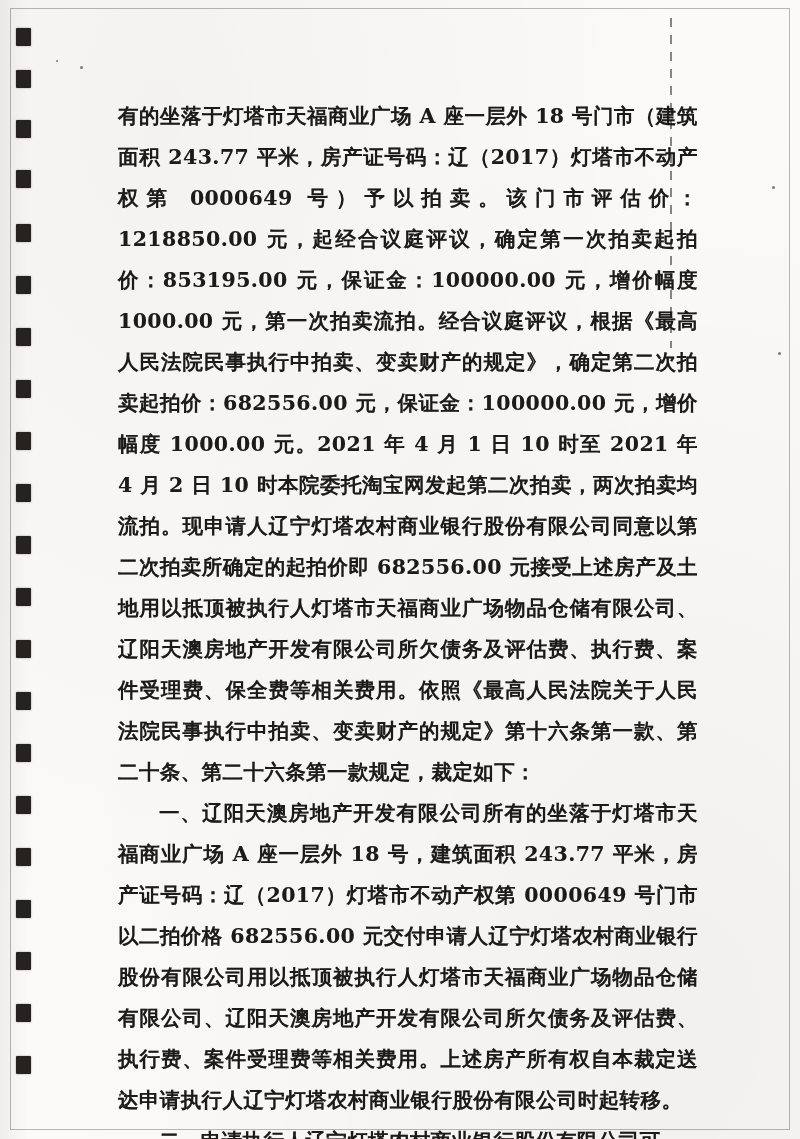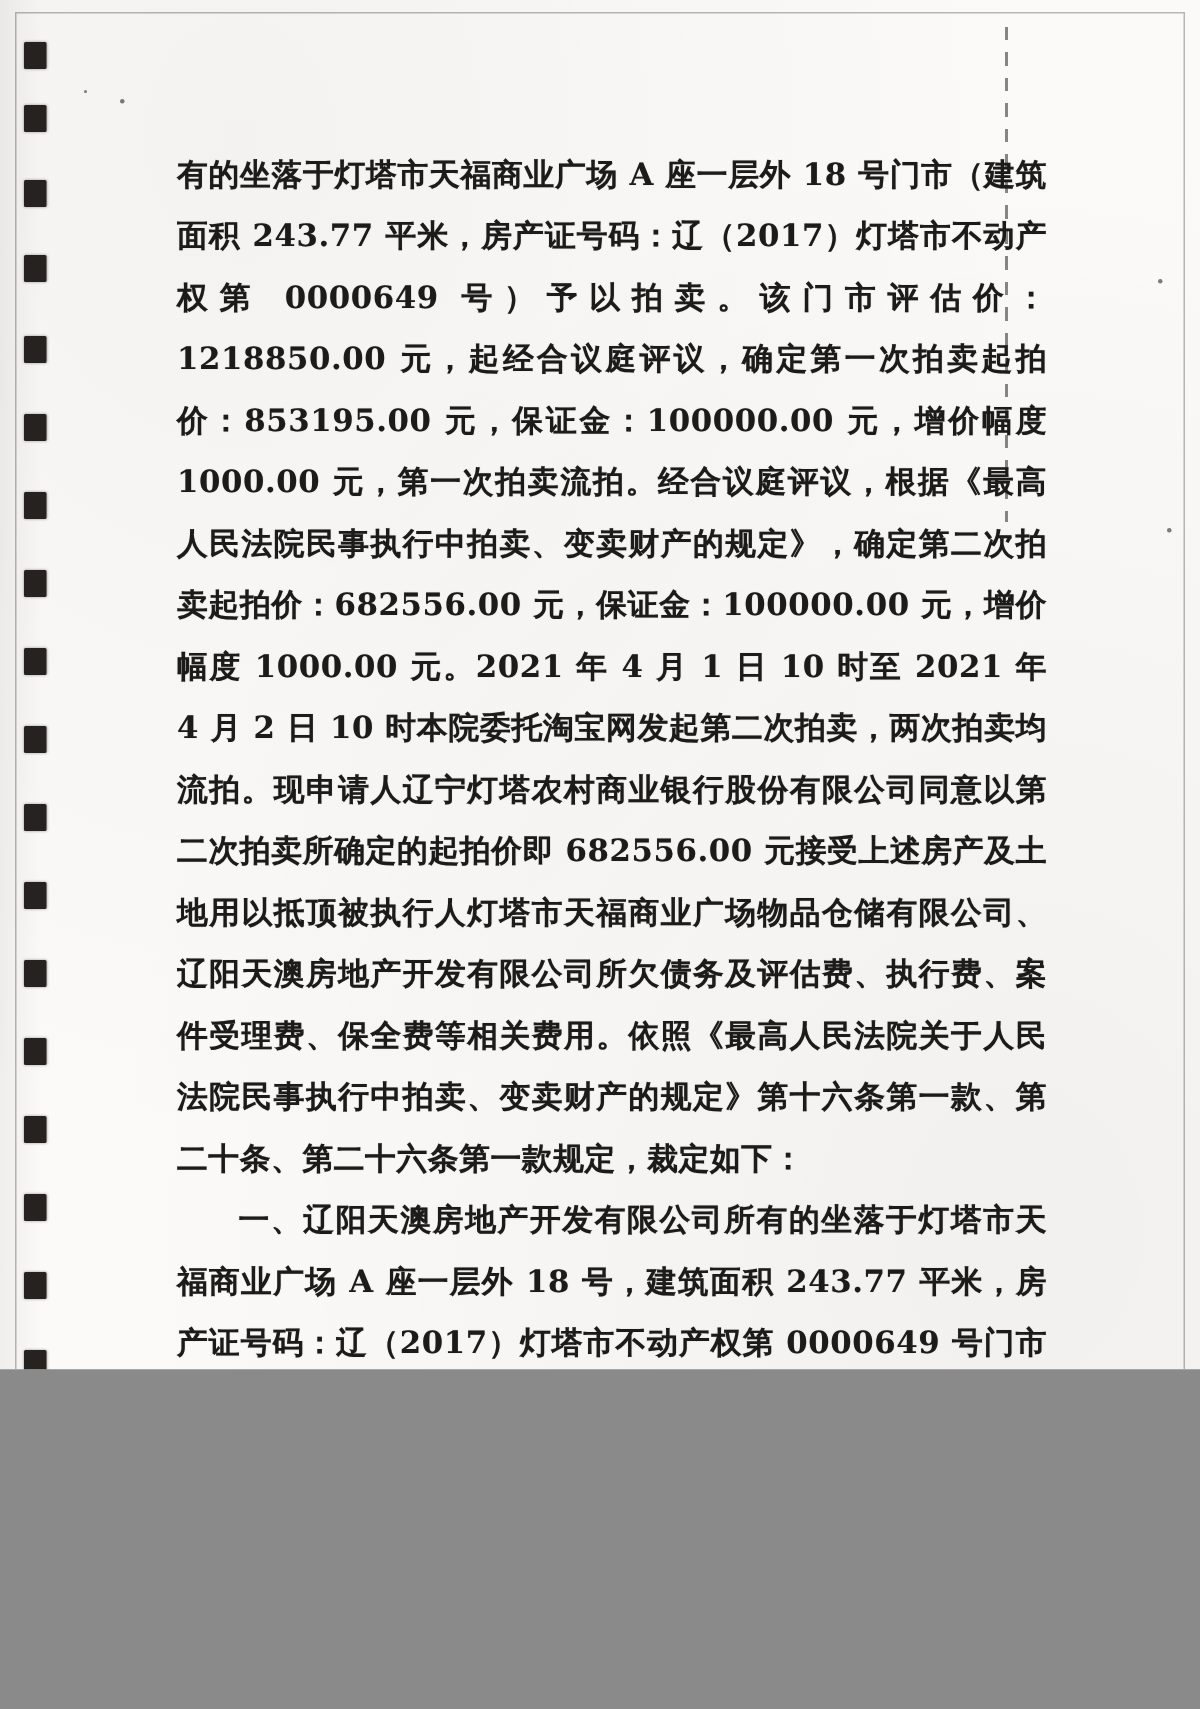--- a/index.html
+++ b/index.html
@@ -3,21 +3,21 @@
 <meta charset="utf-8">
 <style>
   html, body {
     margin: 0;
     padding: 0;
     background: #8a8a8a;
   }
   .page {
     position: relative;
     width: 800px;
-    height: 913px;
+    height: 1139px;
     background: #fbfaf8;
     overflow: hidden;
     font-family: "DejaVu Serif", "Liberation Serif", serif;
   }
   
   .paper-tint {
     position: absolute;
     inset: 0;
     background:
       radial-gradient(ellipse at 20% 10%, rgba(0,0,0,0.03), rgba(0,0,0,0) 60%),

